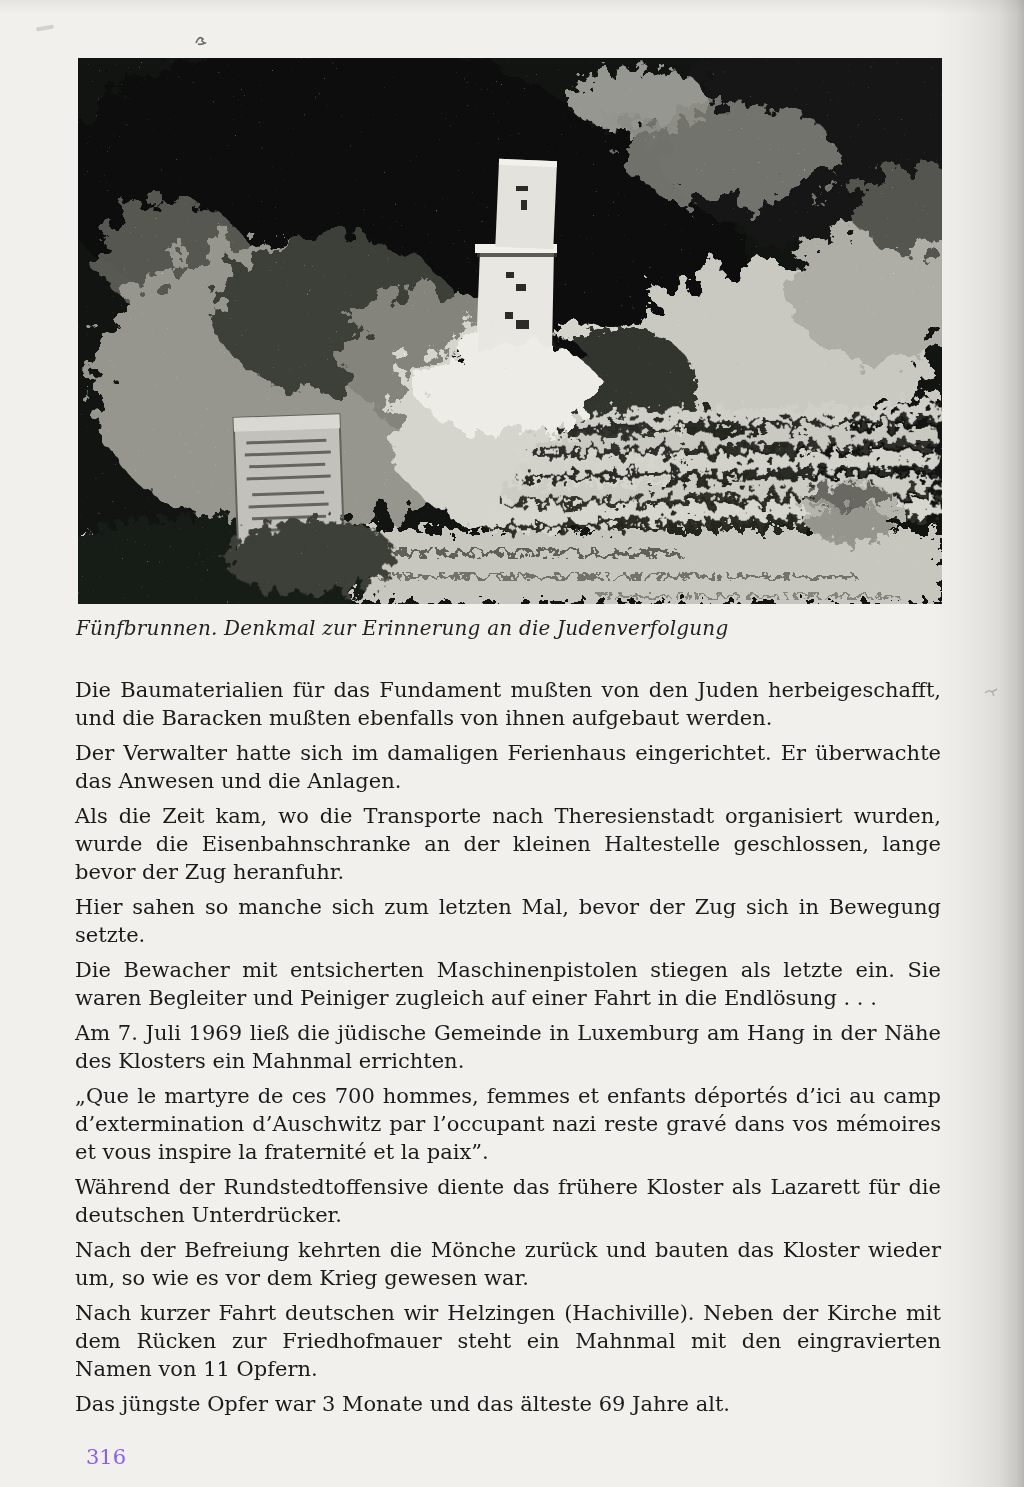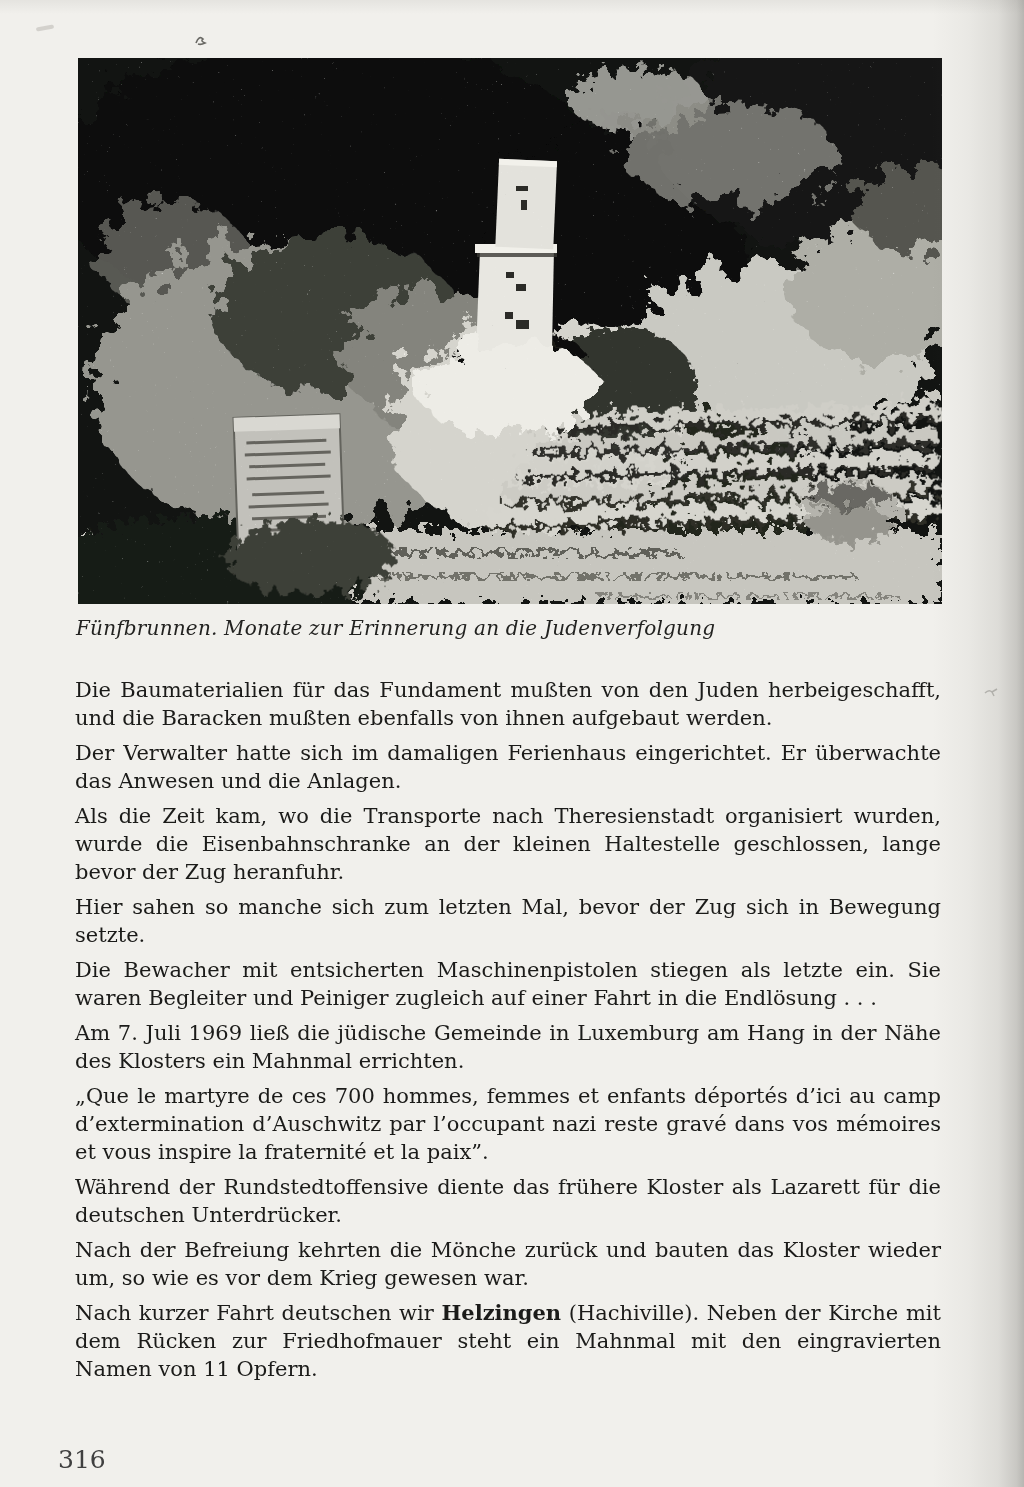--- a/index.html
+++ b/index.html
@@ -31,23 +31,23 @@
   .photo-frame svg{display:block;}
   .caption{
     position:absolute;left:76px;top:616px;width:860px;
     font-style:italic;font-size:20px;letter-spacing:0.2px;color:#222220;
   }
   .body-text{
     position:absolute;left:75px;top:676px;width:866px;
     font-size:21px;line-height:28px;text-align:justify;color:#1b1b19;
   }
   .body-text p{margin:0 0 7px 0;}
-  .body-text b{font-weight:bold;}
+  .body-text b{font-weight:normal;}
   .page-number{
-    position:absolute;left:58px;top:1445px;font-size:25px;color:#404040;
+    position:absolute;left:86px;top:1445px;font-size:21px;color:#8b5cf6;
   }
   .scan-mark{position:absolute;pointer-events:none;}
   .mark-a{left:194px;top:34px;opacity:.75;}
   .mark-b{left:36px;top:26px;width:18px;height:4px;border-radius:2px;
           background:#9a9891;opacity:.35;transform:rotate(-10deg);}
   .mark-c{left:984px;top:686px;opacity:.4;}
 </style>
 </head>
 <body>
 
@@ -154,33 +154,34 @@
         <rect x="438" y="262" width="13" height="9"></rect>
       </g>
       <ellipse cx="430" cy="330" rx="92" ry="46" fill="#edece6" filter="url(#blob)"></ellipse>
     </g>
 
     <rect x="0" y="0" width="864" height="546" filter="url(#whiteSpeck)" opacity="0.55"></rect>
     <rect x="0" y="0" width="864" height="546" filter="url(#blackSpeck)" opacity="0.5"></rect>
   </svg>
 </div>
 
-<div class="caption">Fünfbrunnen. Monate zur Erinnerung an die Judenverfolgung</div>
+<div class="caption">Fünfbrunnen. Denkmal zur Erinnerung an die Judenverfolgung</div>
 
 <div class="body-text">
     <p><span>Die Baumaterialien für das Fundament mußten von den Juden herbeigeschafft, und die Baracken mußten ebenfalls von ihnen aufgebaut werden.</span></p>
     <p><span>Der Verwalter hatte sich im damaligen Ferienhaus eingerichtet. Er überwachte das Anwesen und die Anlagen.</span></p>
     <p><span>Als die Zeit kam, wo die Transporte nach Theresienstadt organisiert wurden, wurde die Eisenbahnschranke an der kleinen Haltestelle geschlossen, lange bevor der Zug heranfuhr.</span></p>
     <p><span>Hier sahen so manche sich zum letzten Mal, bevor der Zug sich in Bewegung setzte.</span></p>
     <p><span>Die Bewacher mit entsicherten Maschinenpistolen stiegen als letzte ein. Sie waren Begleiter und Peiniger zugleich auf einer Fahrt in die Endlösung . . .</span></p>
     <p><span>Am 7. Juli 1969 ließ die jüdische Gemeinde in Luxemburg am Hang in der Nähe des Klosters ein Mahnmal errichten.</span></p>
     <p><span>„Que le martyre de ces 700 hommes, femmes et enfants déportés d’ici au camp d’extermination d’Auschwitz par l’occupant nazi reste gravé dans vos mémoires et vous inspire la fraternité et la paix”.</span></p>
     <p><span>Während der Rundstedtoffensive diente das frühere Kloster als Lazarett für die deutschen Unterdrücker.</span></p>
     <p><span>Nach der Befreiung kehrten die Mönche zurück und bauten das Kloster wieder um, so wie es vor dem Krieg gewesen war.</span></p>
     <p><span>Nach kurzer Fahrt deutschen wir </span><b>Helzingen</b><span> (Hachiville). Neben der Kirche mit dem Rücken zur Friedhofmauer steht ein Mahnmal mit den eingravierten Namen von 11 Opfern.</span></p>
+    <p><span>Das jüngste Opfer war 3 Monate und das älteste 69 Jahre alt.</span></p>
   </div>
 
 <div class="page-number">316</div>
 
 <svg class="scan-mark mark-a" width="14" height="12">
   <path d="M2,9 Q5,1 9,5 Q6,7 11,9 Q7,11 4,10" fill="none" stroke="#3d3d38" stroke-width="1.6"></path>
 </svg>
 <div class="scan-mark mark-b"></div>
 <svg class="scan-mark mark-c" width="16" height="12">
   <path d="M1,7 Q5,3 8,6 L13,3 M8,6 L10,10" fill="none" stroke="#6d6c66" stroke-width="1.5"></path>

